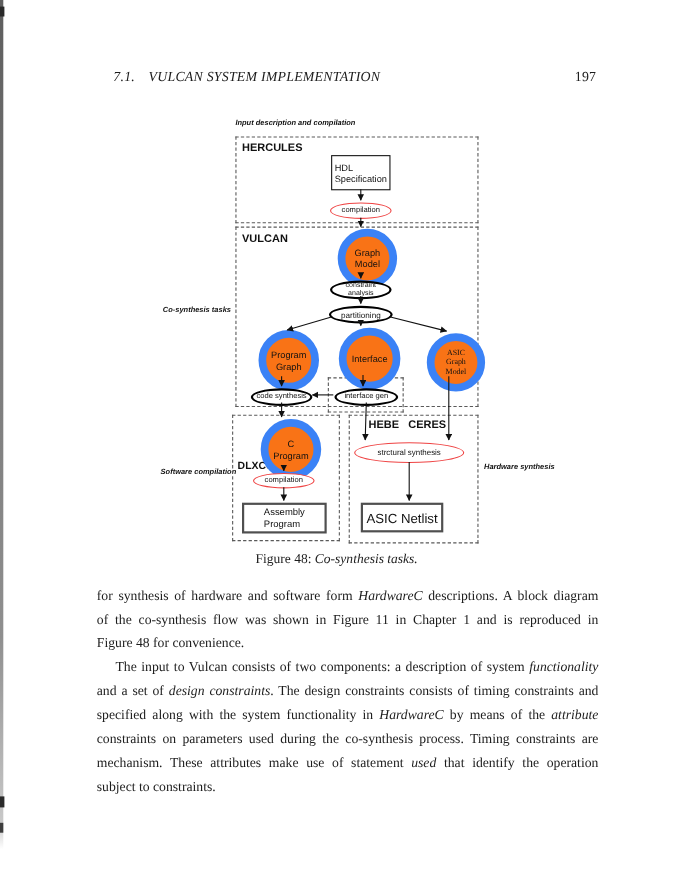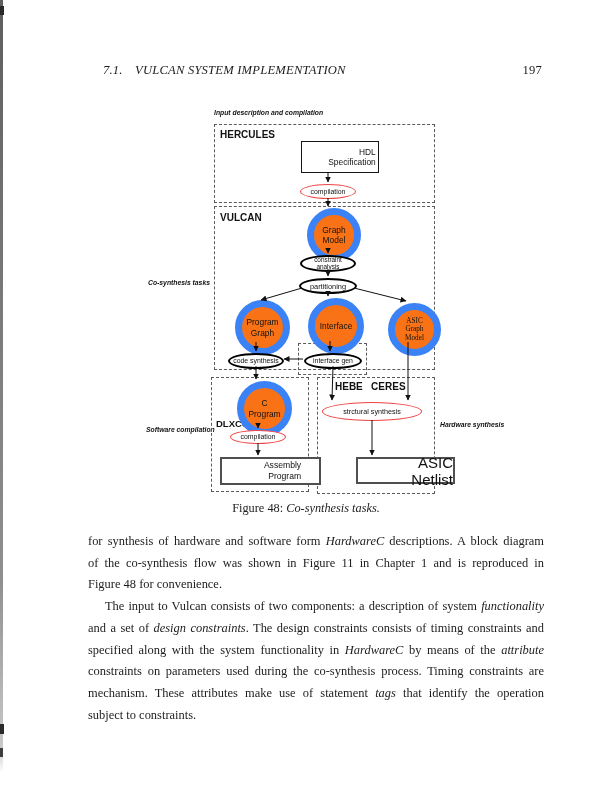--- a/index.html
+++ b/index.html
@@ -11,21 +11,21 @@
     background:linear-gradient(to bottom,#5e5e5e 0%,#7a7a7a 40%,#8f8f8f 75%,#c9c9c9 97%,rgba(255,255,255,0) 100%);}
   .edge-blot{left:0;background:#2a2a2a;}
   
   .hdr{top:63px;left:103px;width:441px;font-size:12.6px;font-style:italic;letter-spacing:.2px;}
   .hdr .pageno{position:absolute;right:2px;top:0;font-style:normal;}
   .dashbox{border:1px dashed #5a5a5a;background:transparent;}
   .boxlabel{font-family:"Liberation Sans", sans-serif;font-weight:bold;font-size:10px;color:#111;}
   .regionlabel{font-family:"Liberation Sans", sans-serif;font-weight:bold;font-style:italic;
                font-size:6.8px;color:#111;white-space:nowrap;}
   .rect{border:1px solid #161616;display:flex;align-items:center;justify-content:center;
-        text-align:right;font-family:"Liberation Sans", sans-serif;color:#111;background:#fff;padding-left:24px;}
+        text-align:left;font-family:"Liberation Sans", sans-serif;color:#111;background:#fff;}
   .rect.thick{border:2px solid #4f4f4f;}
   .circle{border:7px solid #3b82f6;border-radius:50%;display:flex;align-items:center;justify-content:center;
         text-align:center;font-family:"Liberation Sans", sans-serif;color:#111;background:#f97316;}
   .ellipse{border:1px solid #ef4444;border-radius:50%;display:flex;align-items:center;justify-content:center;
         text-align:center;font-family:"Liberation Sans", sans-serif;color:#111;background:#fff;}
   .ellipse.bold{border-width:2px;border-color:#000;}
   .lines{line-height:10.5px;font-size:8.4px;}
   .lines3{line-height:8.6px;font-size:7.2px;}
   .small{font-size:6.9px;line-height:7.3px;}
   
@@ -131,21 +131,21 @@
 
   <div class="abs rect thick lines" style="left:220px;top:457px;width:73px;height:24px;font-size:8.6px;line-height:11px;">
     <div>
       <div>Assembly</div>
       <div>Program</div>
     </div>
   </div>
 
   <div class="abs ellipse" style="left:322px;top:402px;width:98px;height:17px;font-size:7.2px;">strctural synthesis</div>
 
-  <div class="abs rect thick" style="left:356px;top:457px;width:71px;height:23px;font-size:15px;">ASIC Netlist</div>
+  <div class="abs rect thick" style="left:328px;top:457px;width:71px;height:23px;font-size:12px;">ASIC Netlist</div>
 
   <svg class="abs arrows" width="612" height="500">
     <defs>
       <marker id="ah" markerWidth="7" markerHeight="7" refX="5.5" refY="3" orient="auto">
         <path d="M0,0 L6,3 L0,6 z" fill="#111"></path>
       </marker>
     </defs>
     <g stroke="#111" stroke-width="1" fill="none">
       <line x1="328" y1="172" x2="328" y2="182" marker-end="url(#ah)"></line>
       <line x1="328" y1="198" x2="328" y2="206" marker-end="url(#ah)"></line>
@@ -170,15 +170,15 @@
 <div class="abs caption"><span>Figure 48:  </span><span class="it">Co-synthesis tasks.</span></div>
 
 <div class="abs bodytext">
     <div class="bline"><span>for synthesis of hardware and software form </span><span class="it">HardwareC</span><span> descriptions.  A block diagram</span></div>
     <div class="bline"><span>of the co-synthesis flow was shown in Figure 11 in Chapter 1 and is reproduced in</span></div>
     <div class="bline last"><span>Figure 48 for convenience.</span></div>
     <div class="bline ind"><span>The input to Vulcan consists of two components:  a description of system </span><span class="it">functionality</span></div>
     <div class="bline"><span>and a set of </span><span class="it">design constraints</span><span>.  The design constraints consists of timing constraints and</span></div>
     <div class="bline"><span>specified along with the system functionality in </span><span class="it">HardwareC</span><span> by means of the </span><span class="it">attribute</span></div>
     <div class="bline"><span>constraints on parameters used during the co-synthesis process.  Timing constraints are</span></div>
-    <div class="bline"><span>mechanism.  These attributes make use of statement </span><span class="it">tags</span><span> that identify the operation</span></div>
+    <div class="bline"><span>mechanism.  These attributes make use of statement </span><span class="it">used</span><span> that identify the operation</span></div>
     <div class="bline last"><span>subject to constraints.</span></div>
   </div>
 
 </body></html>

